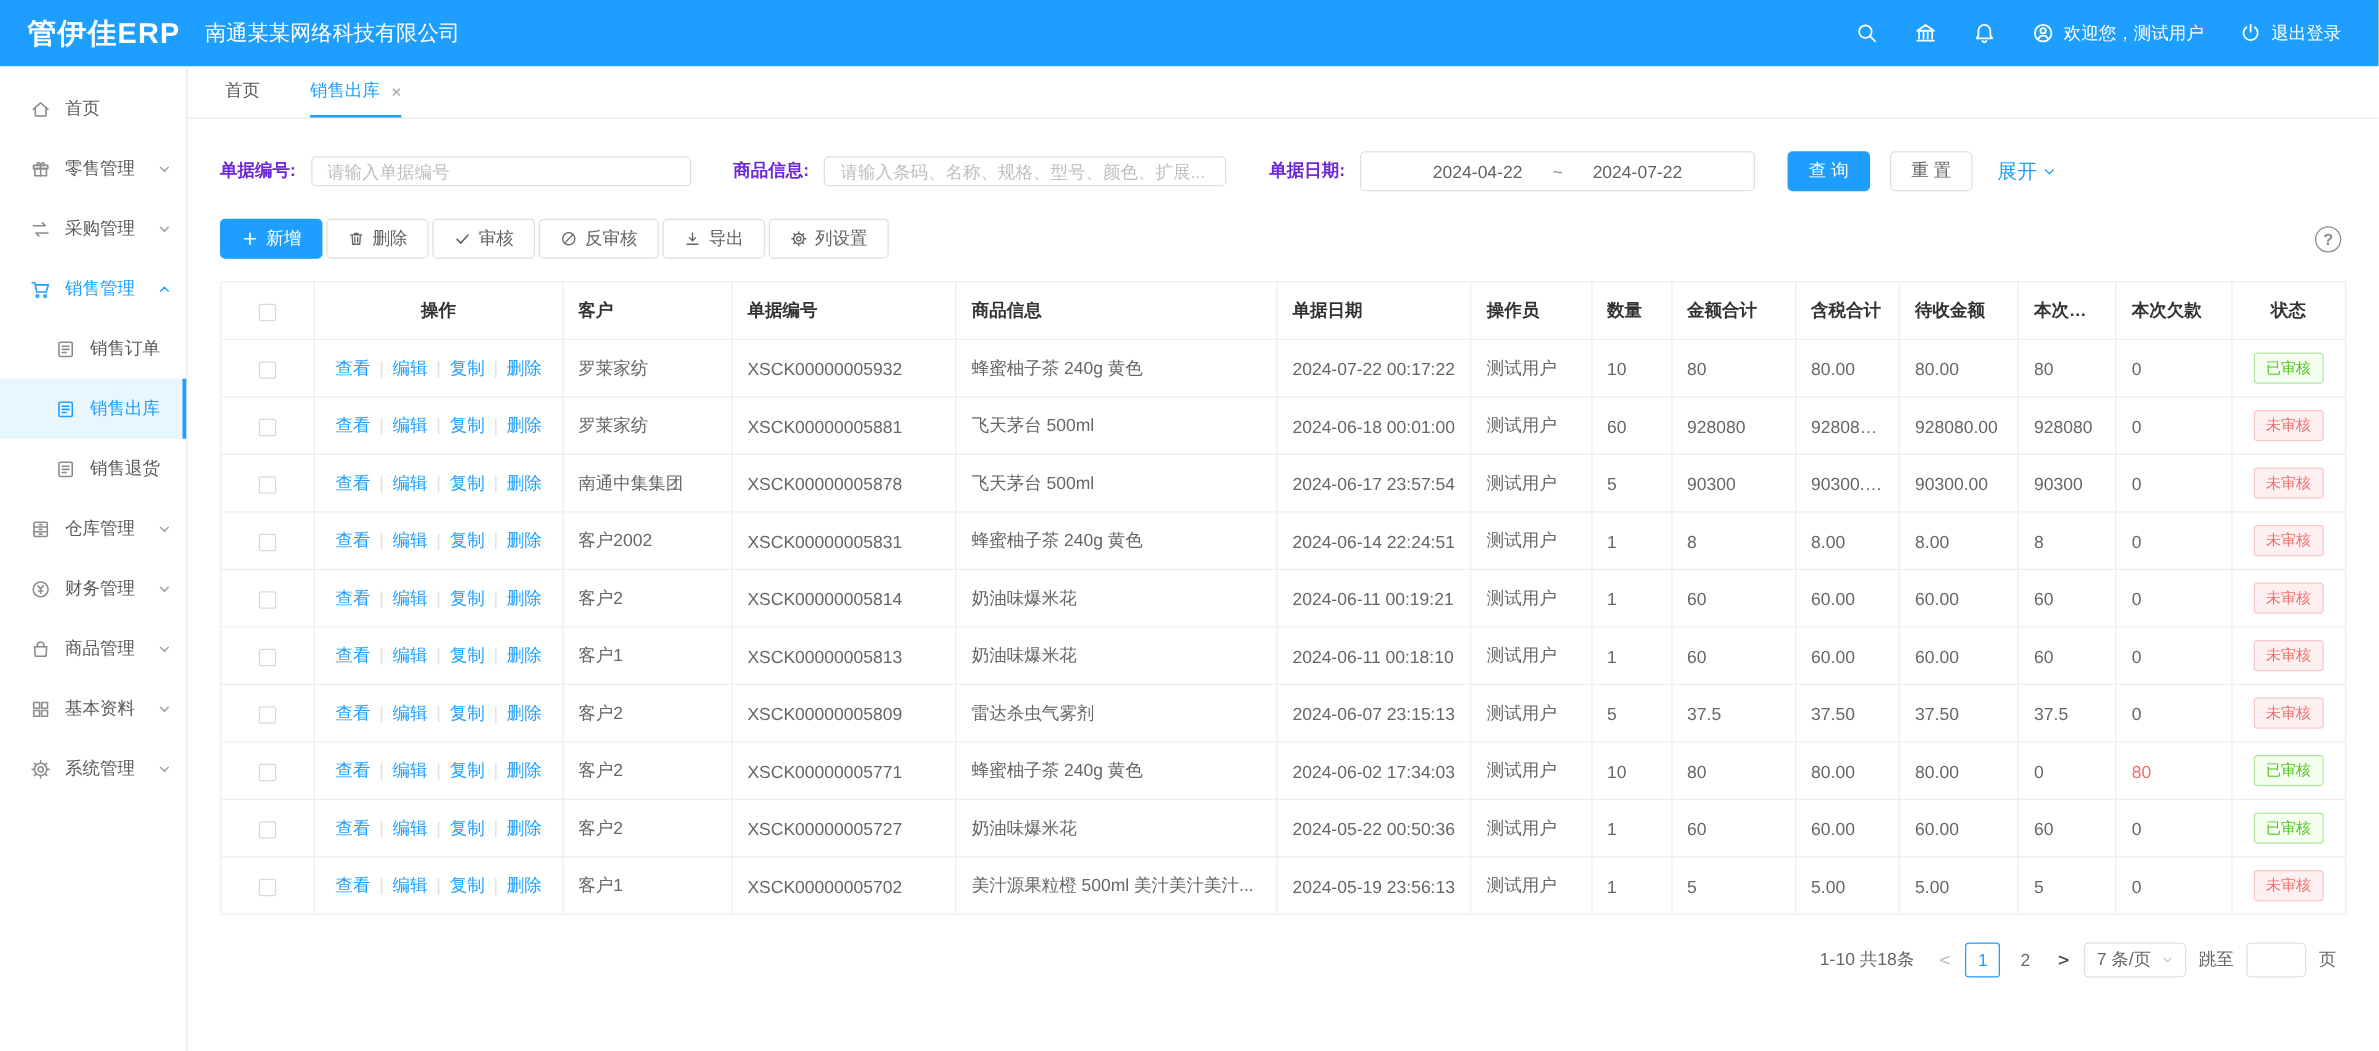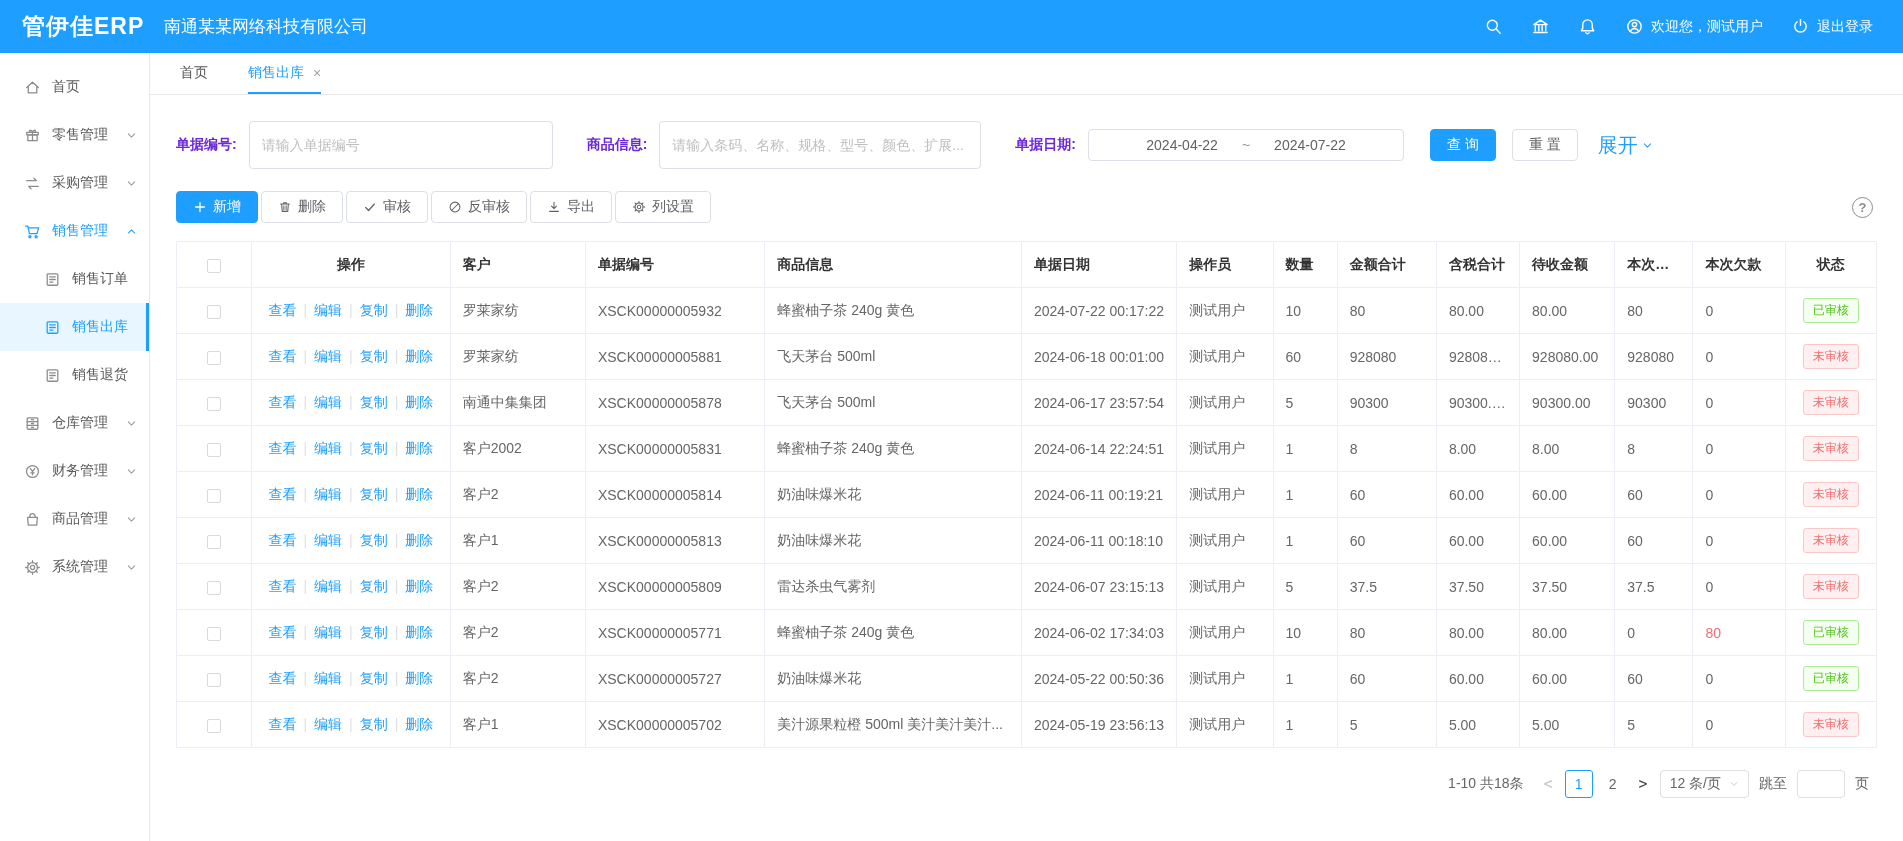--- a/index.html
+++ b/index.html
@@ -30,30 +30,30 @@
   .main{ flex:1; display:flex; flex-direction:column; }
   
   .tabbar{ height:42px; border-bottom:1px solid #e8e8e8; display:flex; align-items:stretch; padding-left:30px; gap:40px; flex:none; }
   .tab{ font-size:14px; color:#555; display:flex; align-items:center; gap:9px; cursor:pointer; border-bottom:2px solid transparent; }
   .tab.active{ color:var(--blue); border-bottom-color:var(--blue); }
   .tab .close{ color:#9aa2ab; font-size:14px; }
   
   .content{ padding:0 26px; }
   .filters{ display:flex; align-items:center; margin-top:26px; }
   .f-label{ font-size:14px; color:#6d28d9; font-weight:bold; margin-right:12px; white-space:nowrap; }
-  .f-input{ height:48px; border:1px solid #dcdfe6; border-radius:4px; padding:0 12px; font-size:14px; color:#333; outline:none; }
+  .f-input{ height:24px; border:1px solid #dcdfe6; border-radius:4px; padding:0 12px; font-size:14px; color:#333; outline:none; }
   .f-input::placeholder{ color:#bfbfbf; }
   .gap{ width:34px; flex:none; }
   .date-box{ width:316px; height:32px; border:1px solid #dcdfe6; border-radius:4px; display:flex; align-items:center; justify-content:center; gap:24px; font-size:14px; color:#606266; cursor:pointer; }
   .date-box .tilde{ color:#909399; }
   .btn{ height:32px; padding:0 16px; border-radius:4px; font-size:14px; display:inline-flex; align-items:center; gap:6px; cursor:pointer; border:1px solid #dcdfe6; background:#fff; color:#606266; white-space:nowrap; }
   .btn.primary{ background:var(--blue); border-color:var(--blue); color:#fff; }
   .btn .bicon{ width:14px; height:14px; display:inline-block; }
   .btn .bicon svg{ width:100%; height:100%; display:block; }
-  .link{ color:var(--blue); font-size:20px; cursor:pointer; display:inline-flex; align-items:center; gap:4px; margin-left:20px; }
+  .link{ color:var(--blue); font-size:16px; cursor:pointer; display:inline-flex; align-items:center; gap:4px; margin-left:20px; }
   .link .chev{ width:11px; height:11px; display:inline-block; }
   .link .chev svg{ width:100%; height:100%; display:block; }
   .filters .btn{ margin-left:26px; }
   .filters .btn + .btn{ margin-left:16px; }
   
   .toolbar{ display:flex; align-items:center; margin-top:22px; gap:3px; }
   .help{ margin-left:auto; margin-right:4px; width:21px; height:21px; border:1.6px solid #8c8c8c; border-radius:50%; color:#8c8c8c; display:flex; align-items:center; justify-content:center; font-size:13px; font-weight:bold; cursor:pointer; }
   
   .grid-wrap{ margin-top:18px; }
   table{ border-collapse:collapse; table-layout:fixed; width:1701px; font-size:14px; }
@@ -245,20 +245,36 @@
         <span>商品管理</span>
         <span class="chev">
           <svg viewBox="0 0 16 16" fill="none" stroke="currentColor" stroke-width="1.2" stroke-linecap="round" stroke-linejoin="round">
             <path d="M3.4 5.6 L8 10.2 L12.6 5.6" stroke-width="1.5"></path>
           </svg>
         </span>
       </div>
       <div class="side-item">
         <span class="icon">
           <svg viewBox="0 0 16 16" fill="none" stroke="currentColor" stroke-width="1.2" stroke-linecap="round" stroke-linejoin="round">
+            <rect x="2.8" y="2.8" width="4.4" height="4.4"></rect>
+            <rect x="8.8" y="2.8" width="4.4" height="4.4"></rect>
+            <rect x="2.8" y="8.8" width="4.4" height="4.4"></rect>
+            <rect x="8.8" y="8.8" width="4.4" height="4.4"></rect>
+          </svg>
+        </span>
+        <span>基本资料</span>
+        <span class="chev">
+          <svg viewBox="0 0 16 16" fill="none" stroke="currentColor" stroke-width="1.2" stroke-linecap="round" stroke-linejoin="round">
+            <path d="M3.4 5.6 L8 10.2 L12.6 5.6" stroke-width="1.5"></path>
+          </svg>
+        </span>
+      </div>
+      <div class="side-item">
+        <span class="icon">
+          <svg viewBox="0 0 16 16" fill="none" stroke="currentColor" stroke-width="1.2" stroke-linecap="round" stroke-linejoin="round">
             <circle cx="8" cy="8" r="2"></circle>
             <circle cx="8" cy="8" r="4.6"></circle>
             <path d="M8 1.6 V3.4 M8 12.6 V14.4 M1.6 8 H3.4 M12.6 8 H14.4 M3.5 3.5 L4.8 4.8 M11.2 11.2 L12.5 12.5 M12.5 3.5 L11.2 4.8 M4.8 11.2 L3.5 12.5"></path>
           </svg>
         </span>
         <span>系统管理</span>
         <span class="chev">
           <svg viewBox="0 0 16 16" fill="none" stroke="currentColor" stroke-width="1.2" stroke-linecap="round" stroke-linejoin="round">
             <path d="M3.4 5.6 L8 10.2 L12.6 5.6" stroke-width="1.5"></path>
           </svg>
@@ -566,21 +582,21 @@
 
       <div class="pager">
         <span class="pg-total">1-10 共18条</span>
         <span class="pg-arrow">&lt;</span>
         <span id="pg-pages" style="display:flex;align-items:center;gap:6px;">
             <span class="pg-num active">1</span>
             <span class="pg-num">2</span>
           </span>
         <span class="pg-arrow next">&gt;</span>
         <span class="size-select">
-          <span>12 条/页</span>
+          <span>7 条/页</span>
           <span class="chev">
               <svg viewBox="0 0 16 16" fill="none" stroke="currentColor" stroke-width="1.2" stroke-linecap="round" stroke-linejoin="round">
                 <path d="M3.4 5.6 L8 10.2 L12.6 5.6" stroke-width="1.5"></path>
               </svg>
             </span>
         </span>
         <span>跳至</span>
         <input class="jump-input" style="">
         <span>页</span>
       </div>

